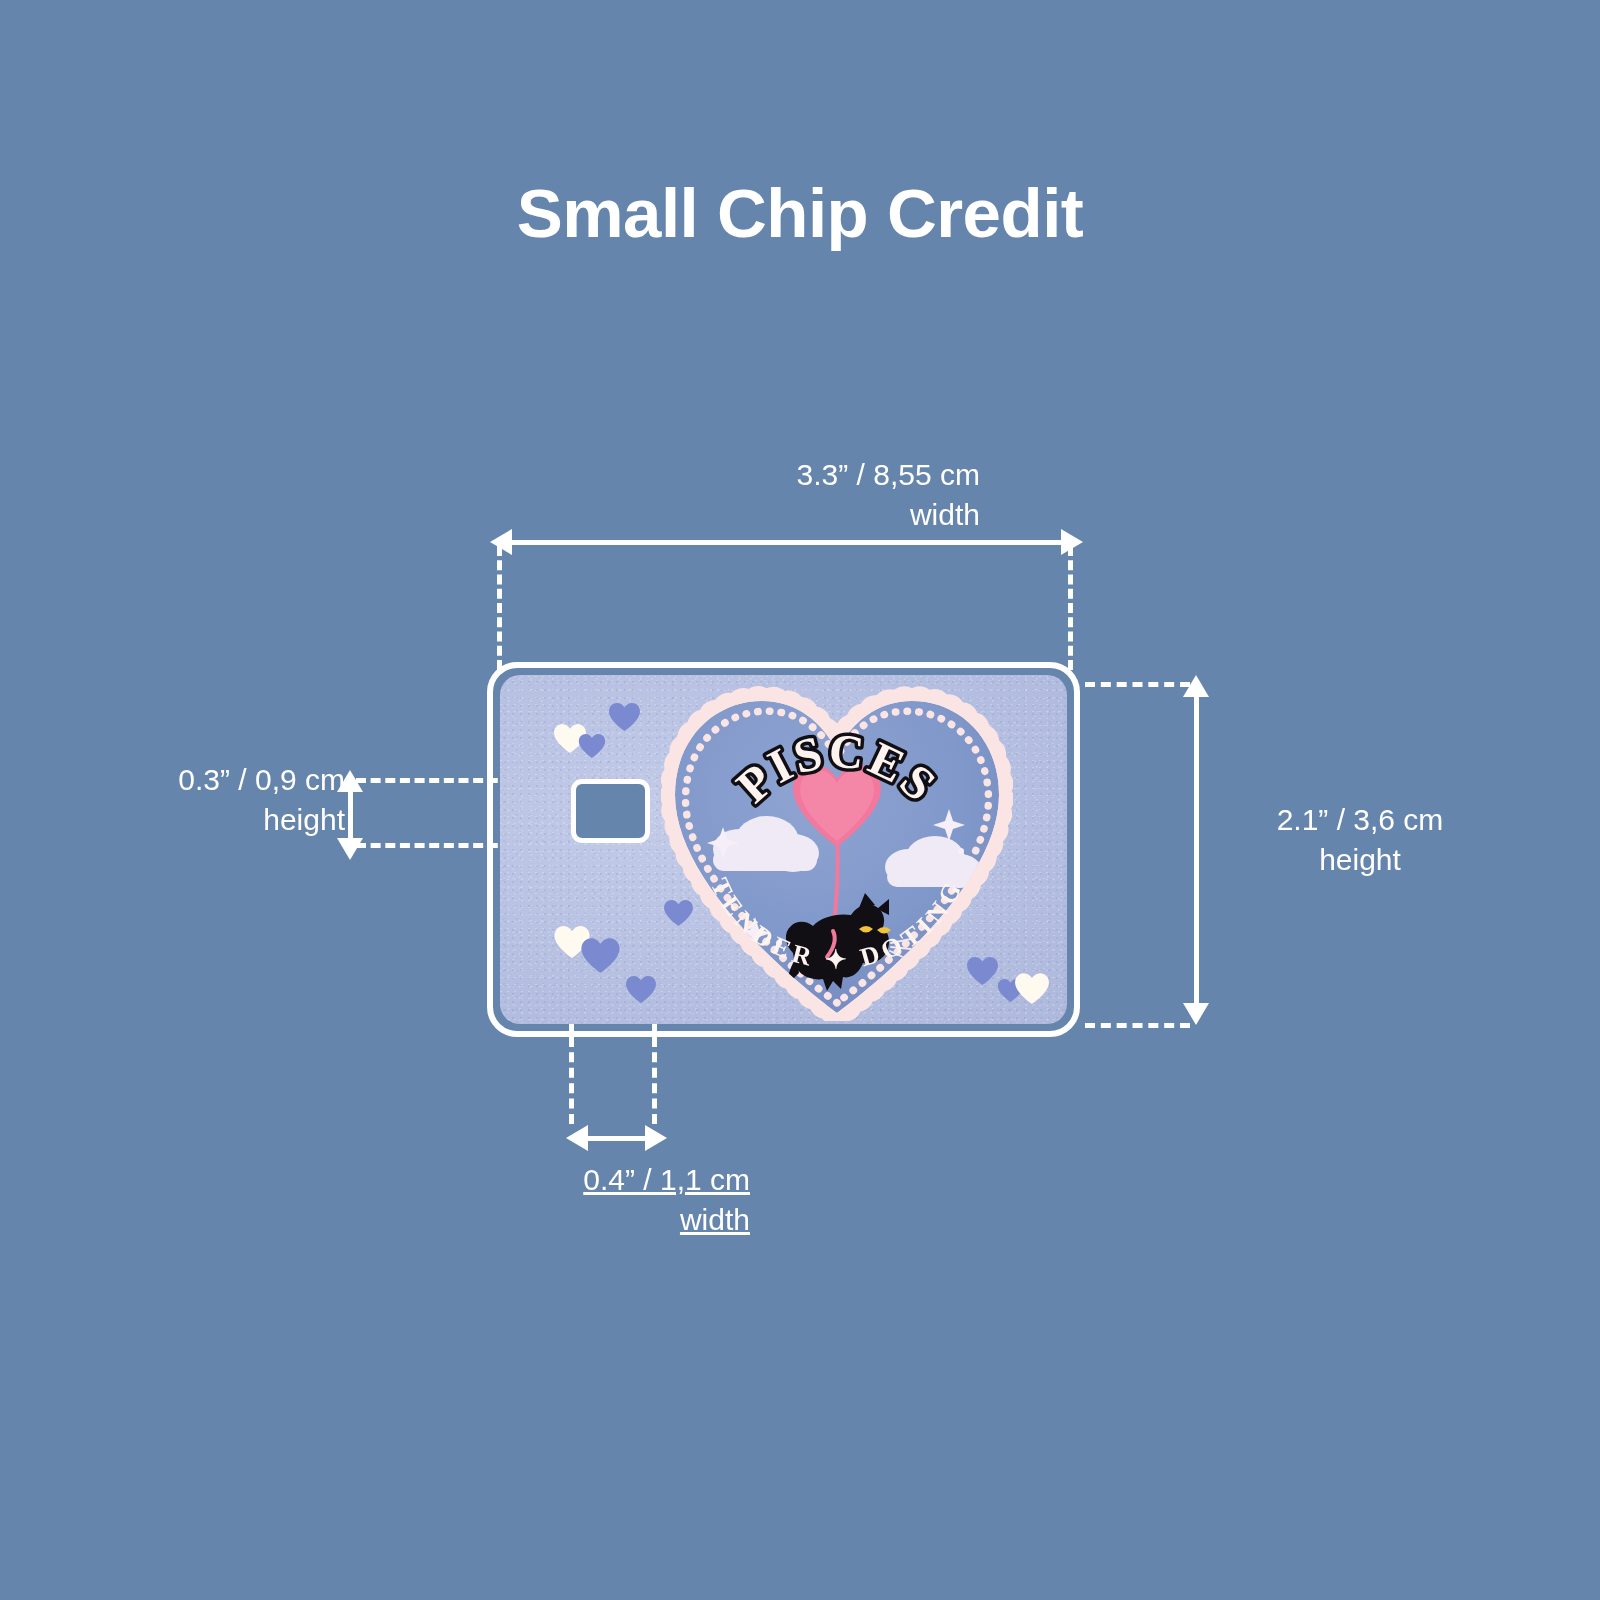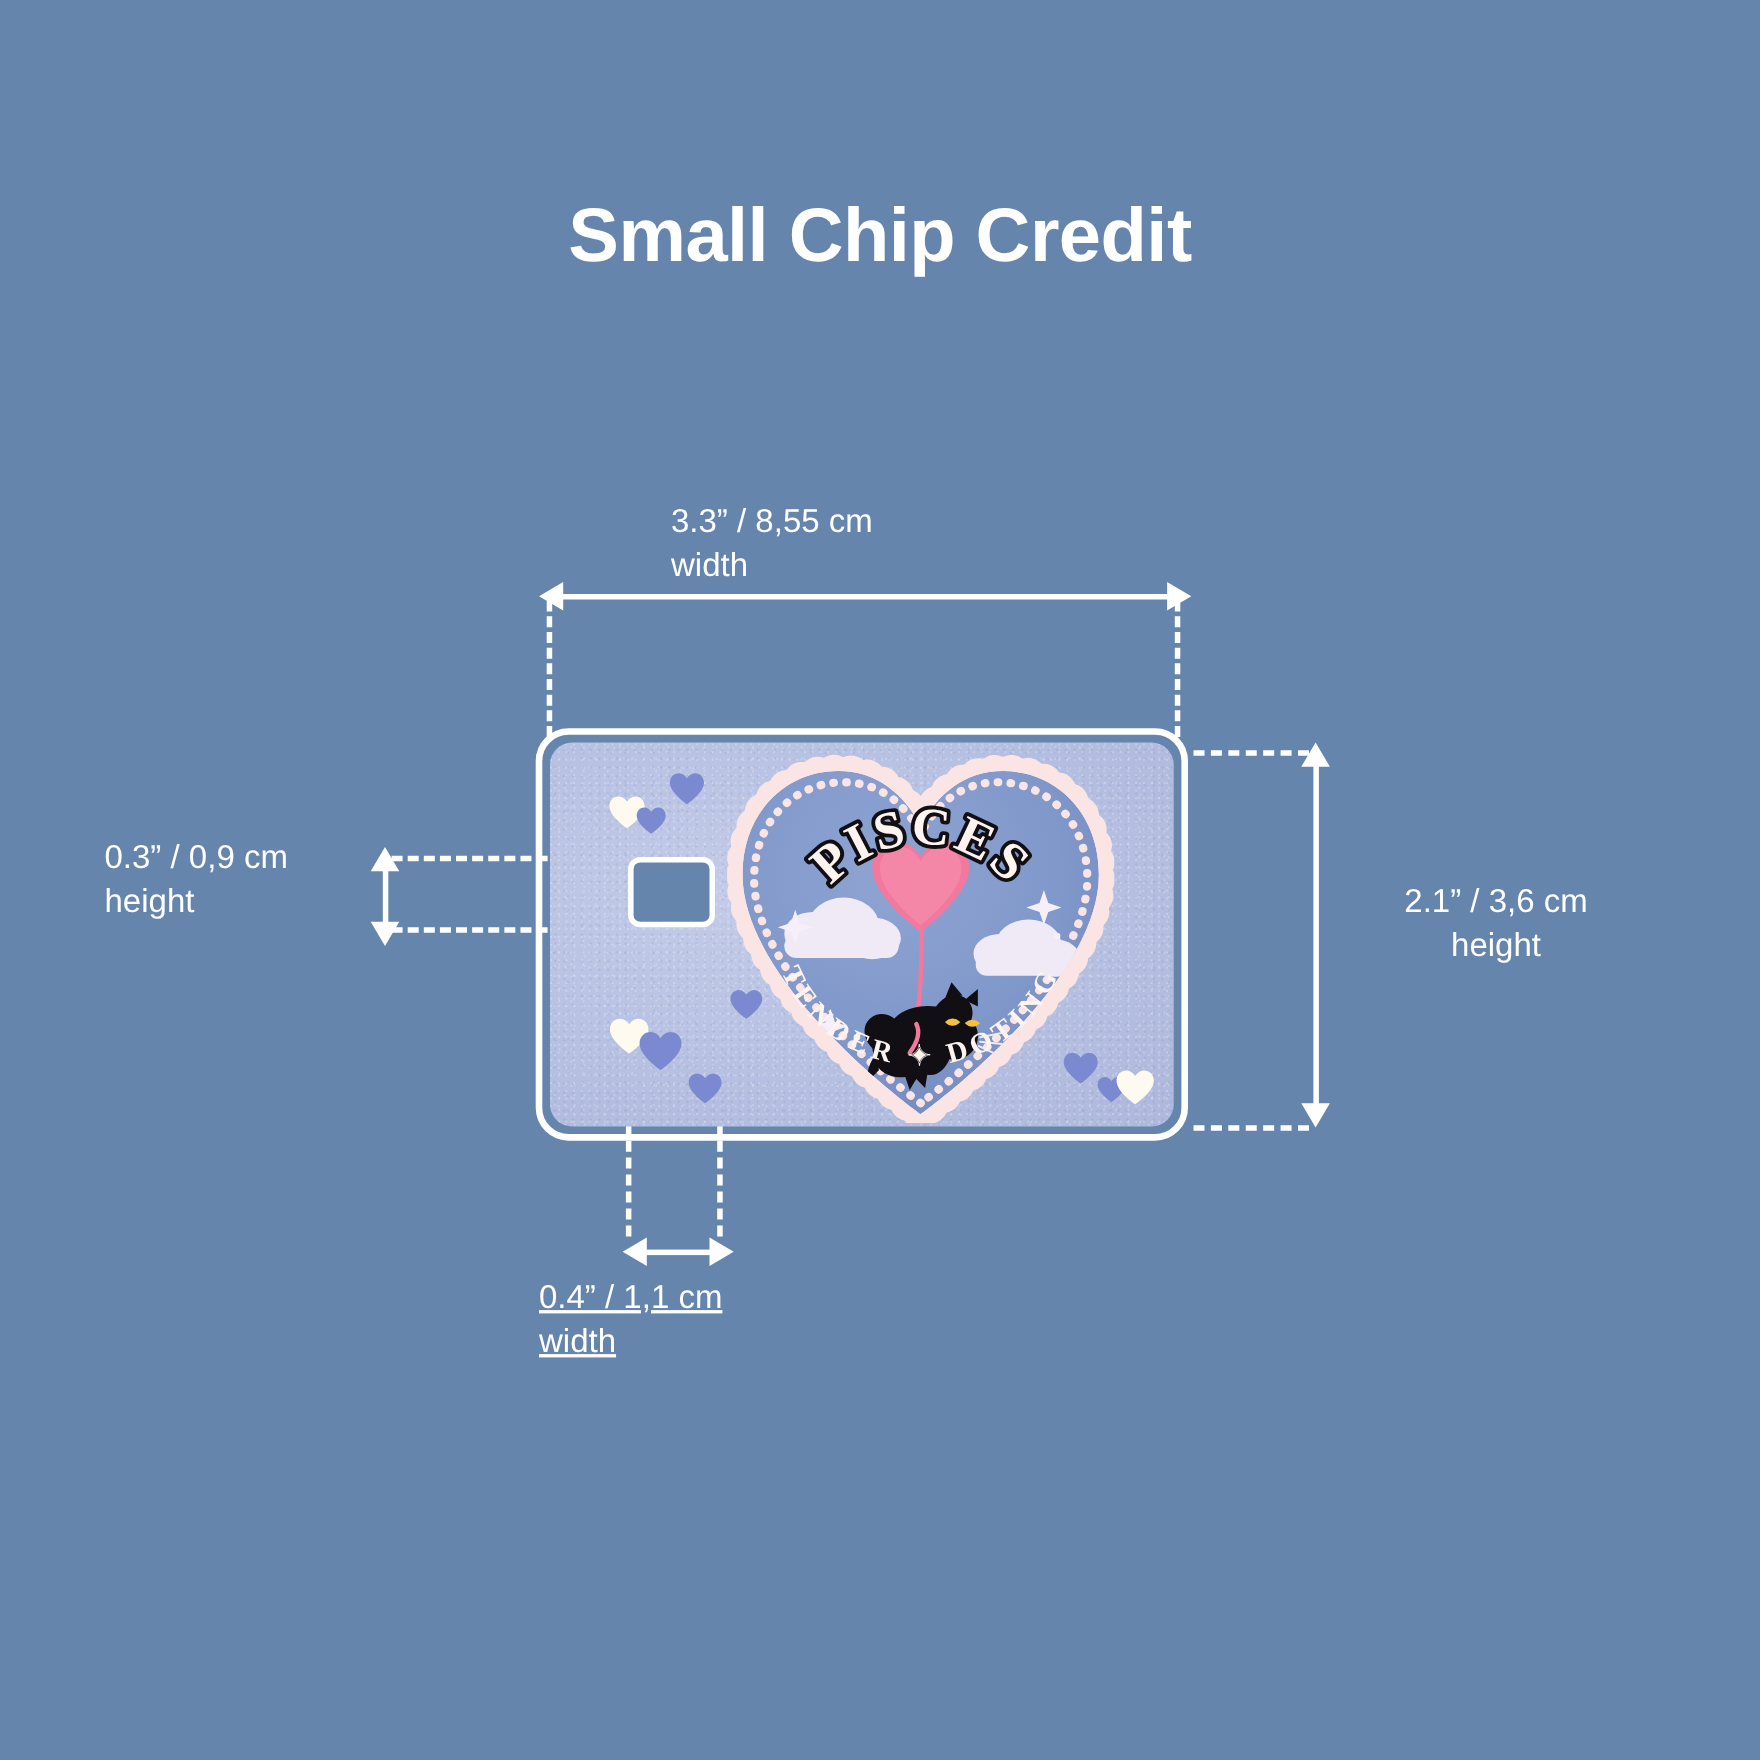--- a/index.html
+++ b/index.html
@@ -25,21 +25,21 @@
   }
   #title .tl { display: block; }
 
   
   .dimlabel {
     position: absolute;
     color: #ffffff;
     font-size: 30px;
     font-weight: 400;
     line-height: 1.33;
-    text-align: left;
+    text-align: right;
     white-space: nowrap;
   }
   .dimlabel .sub { display: block; }
 
   #lbl-top     { left: 610px;  top: 455px;  width: 370px; }
   #lbl-left    { left: 95px;   top: 760px;  width: 250px; }
   #lbl-right   { left: 1215px; top: 800px;  width: 290px; text-align: center;}
   #lbl-bottom  { left: 490px;  top: 1160px; width: 260px; text-decoration: underline; }
 
   

